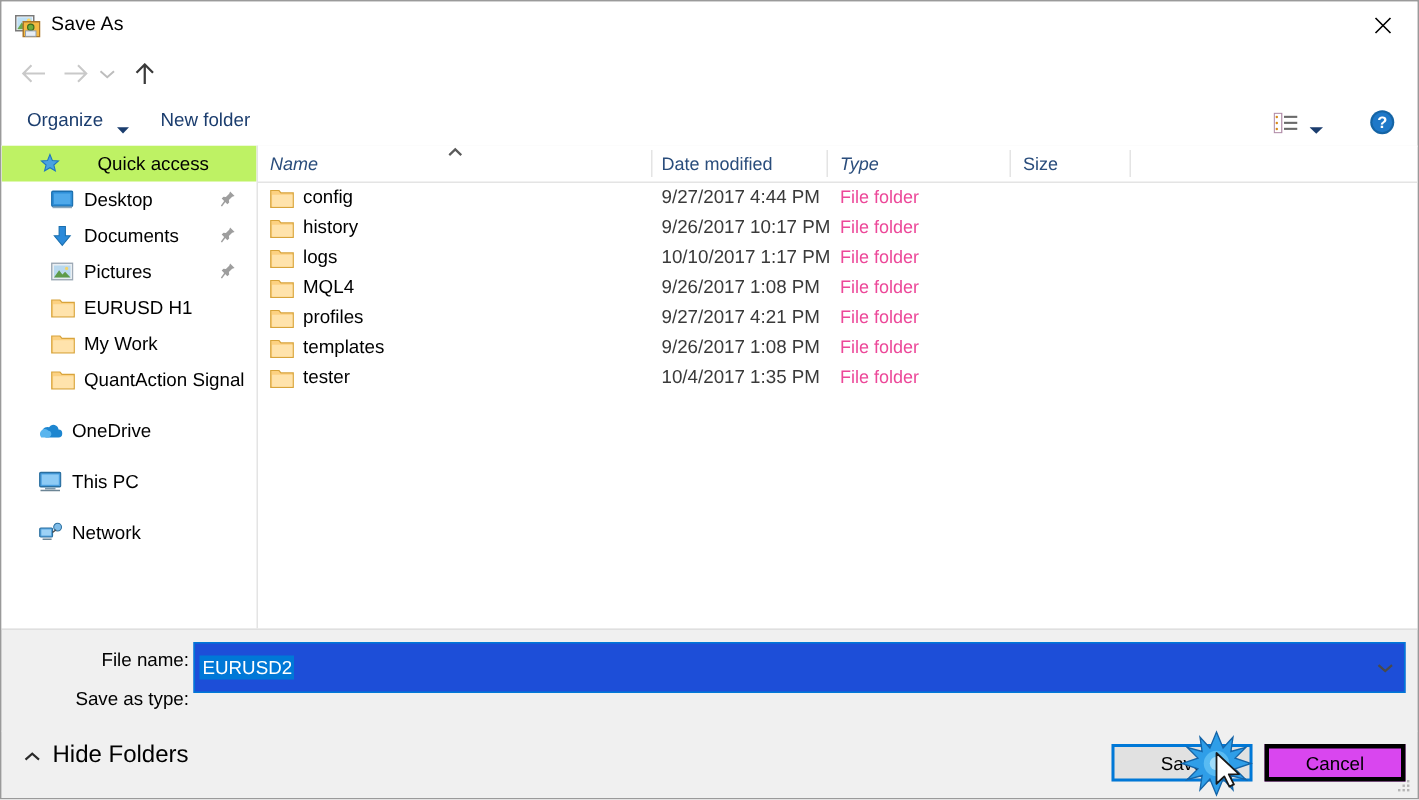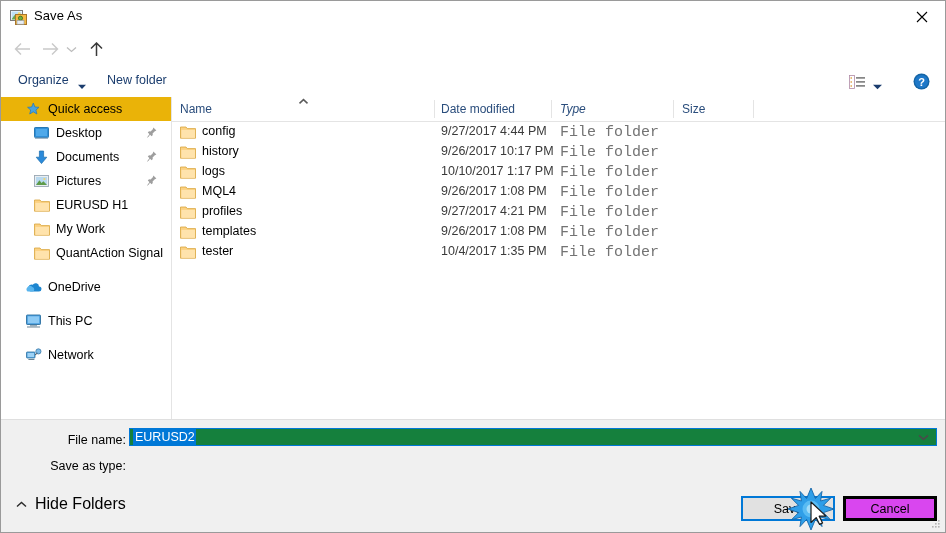--- a/index.html
+++ b/index.html
@@ -187,21 +187,22 @@
   }
   .side-item {
     position: relative;
     height: 24px;
     display: flex;
     align-items: center;
     padding-left: 24px;
     white-space: nowrap;
   }
   .side-item.selected {
-    background: #eab308;
+    background: #bef264;
+    gap: 17px;
   }
   .side-item .sicon {
     width: 17px; height: 17px;
     flex: 0 0 auto;
     display: flex; align-items: center; justify-content: center;
     margin-right: 6px;
   }
   .side-item .slabel {
     font-size: 12.5px;
     color: #000000;
@@ -264,23 +265,22 @@
   }
   .frow .fdate {
     position: absolute;
     left: 269px; top: 2px;
     font-size: 12.5px;
     color: #3a3a3a;
   }
   .frow .ftype {
     position: absolute;
     left: 388px; top: 2px;
-    font-size: 15px;
-    color: #737373;
-    font-family: Liberation Mono, monospace;
+    font-size: 12px;
+    color: #ec4899;
   }
   .frow .fsize {
     position: absolute;
     left: 510px; top: 2px;
     font-size: 12.5px;
     color: #3a3a3a;
   }
 
   
   .formarea {
@@ -296,22 +296,22 @@
     color: #000000;
     text-align: right;
     width: 110px;
   }
   .lbl-filename { left: 15px; top: 13px; }
   .lbl-filetype { left: 15px; top: 39px; }
 
   .fn-field {
     position: absolute;
     left: 128px; top: 8px;
-    width: 808px; height: 18px;
-    background: #15803d;
+    width: 808px; height: 34px;
+    background: #1d4ed8;
     border: 1px solid #0078d7;
     box-sizing: border-box;
     display: flex;
     align-items: center;
   }
   .fn-value {
     margin-left: 3px;
     font-size: 12.5px;
     background: #0078d7;
     color: #ffffff;
@@ -651,21 +651,21 @@
       </div>
     </div>
 
     <div class="filepane">
       <div class="colhead">
         <span class="sort-indicator">
           <svg width="11" height="7" viewBox="0 0 11 7">
               <path d="M1.5 5.4 L5.5 1.6 L9.5 5.4" stroke="#5a5a5a" stroke-width="1.5" fill="none"></path>
             </svg>
         </span>
-        <span class="ch" style="left:8px;">Name</span>
+        <span class="ch" style="left:8px;font-style:italic;">Name</span>
         <span class="divider" style="left:262px;"></span>
         <span class="ch" style="left:269px;">Date modified</span>
         <span class="divider" style="left:379px;"></span>
         <span class="ch" style="left:388px;font-style:italic;">Type</span>
         <span class="divider" style="left:501px;"></span>
         <span class="ch" style="left:510px;">Size</span>
         <span class="divider" style="left:581px;"></span>
       </div>
 
       <div class="filelist">

